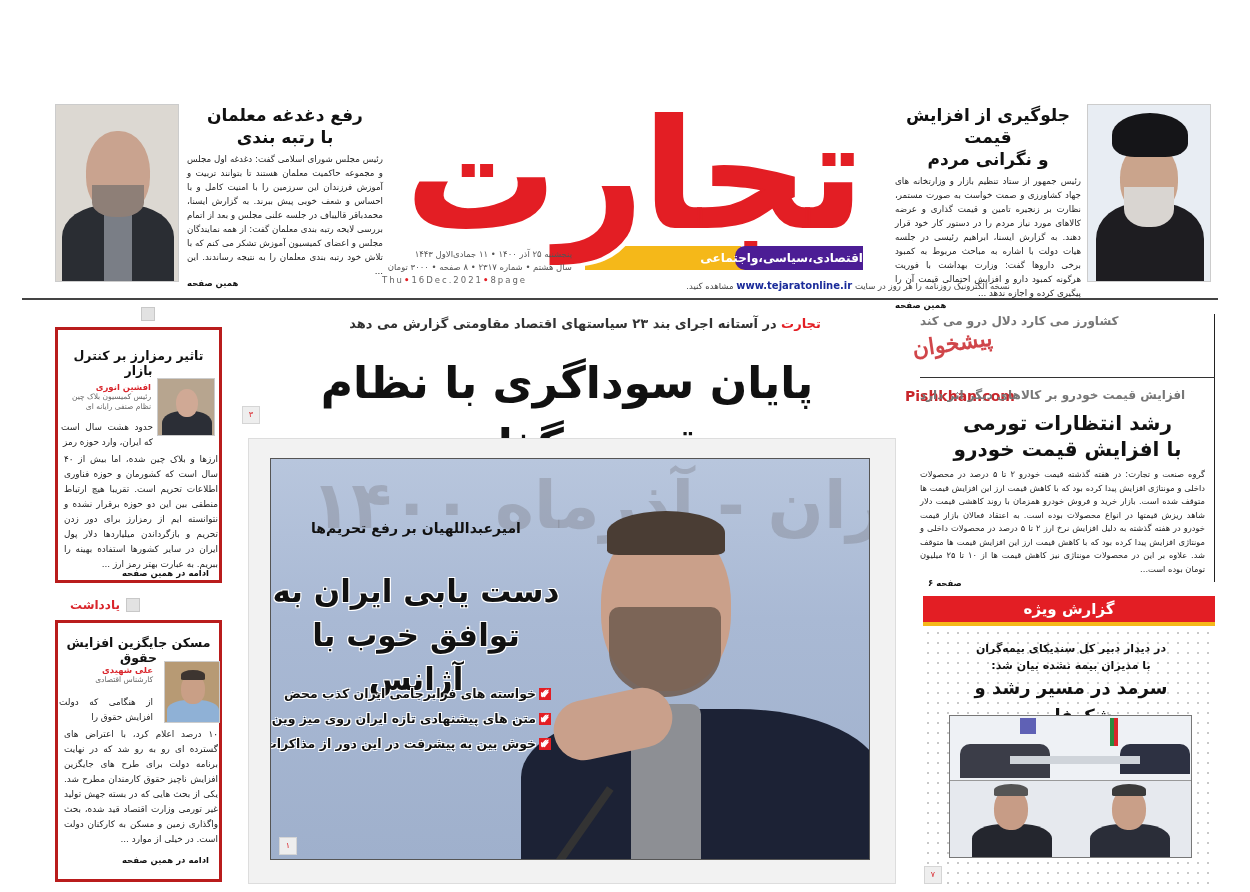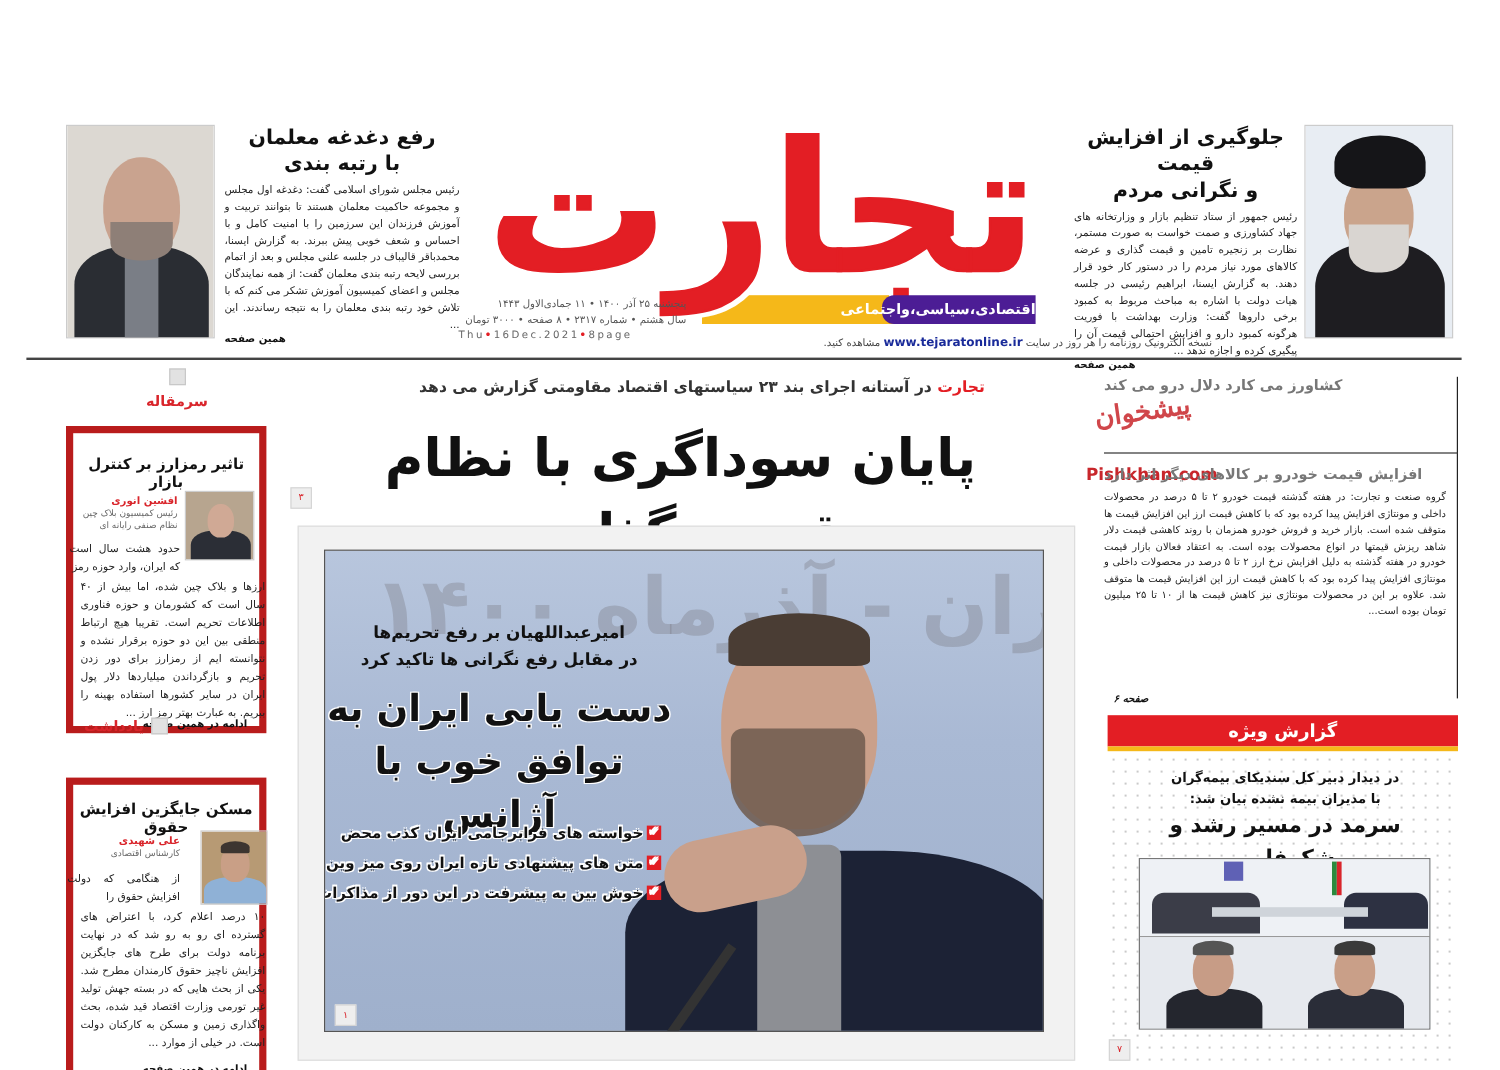--- a/index.html
+++ b/index.html
@@ -30,21 +30,21 @@
   .teaser { top: 104px; height: 178px; }
   .teaser-photo { position: absolute; top: 0; width: 124px; height: 178px; border: 1px solid #ccc; overflow: hidden; }
   .teaser h2 { font-size: 17px; font-weight: 900; line-height: 22px; text-align: center; }
   .teaser p { font-size: 8.7px; line-height: 14px; color: #222; text-align: justify; text-align-last: right; }
   .more { font-size: 8.5px; font-weight: bold; color: #111; }
 
   
   .hrule { left: 22px; top: 298px; width: 1196px; height: 2px; background: #444; }
 
   
-  .col-box { border: 6px solid #b91c1c; background: #fff; margin-top: 28px; }
+  .col-box { border: 3px solid #b91c1c; background: #fff; }
   .col-label { font-size: 12px; font-weight: bold; color: #d9252b; }
   .col-label-sq { width: 14px; height: 14px; background: #e2e2e2; border: 1px solid #c8c8c8; }
   .col-title { font-size: 12.5px; font-weight: 900; text-align: center; }
   .col-text { font-size: 8.9px; line-height: 15px; color: #222; text-align: justify; text-align-last: right; }
   .author-name { font-size: 8.5px; color: #d9252b; font-weight: bold; }
   .author-role { font-size: 7.5px; color: #666; line-height: 10px; }
   .auth-photo { border: 1px solid #ccc; overflow: hidden; }
 
   
   .surtitle { left: 300px; top: 316px; width: 570px; font-size: 13px; font-weight: bold; color: #333; text-align: center; }
@@ -199,21 +199,20 @@
   <div class="person-body" style="left:250px;top:250px;width:360px;height:170px;background:#1c2235;"></div>
   <div class="person-shirt" style="left:360px;top:245px;width:70px;height:160px;background:#8d8f94;border-radius:10px 10px 0 0;"></div>
   <div class="person-head" style="left:330px;top:62px;width:130px;height:170px;background:#caa08a;"></div>
   <div style="position:absolute;left:338px;top:148px;width:112px;height:90px;background:#6f5a4e;border-radius:10px 10px 50% 50%;opacity:0.85;"></div>
   <div class="person-hair" style="left:336px;top:52px;width:118px;height:44px;background:#4a3d34;"></div>
   <div style="position:absolute;left:282px;top:235px;width:120px;height:60px;background:#c9a08b;border-radius:30px;transform:rotate(-12deg);"></div>
   <div class="mic" style="left:250px;top:300px;width:8px;height:150px;transform:rotate(35deg);"></div>
 
   <div class="overlay-kicker rtl" style="text-align:center;">
     <div>امیرعبداللهیان بر رفع تحریم‌ها</div>
-    <div>در مقابل رفع نگرانی ها تاکید کرد</div>
   </div>
   <div class="overlay-head rtl" style="text-align:center;">
     <div>دست یابی ایران به</div>
     <div>توافق خوب با آژانس</div>
   </div>
   <div class="bullets">
     <div class="bullet">
         <span class="check">✔</span>
         <span>خواسته های فرابرجامی ایران کذب محض</span>
       </div>
@@ -234,22 +233,26 @@
 <div class="abs" style="left:920px;top:314px;width:290px;">
   <div class="r-kicker rtl">کشاورز می کارد دلال درو می کند</div>
 </div>
 <div class="abs r-divider" style="left:920px;top:377px;width:295px;"></div>
 
 <div class="abs watermark" style="left:905px;top:388px;">Pishkhan.com</div>
 <div class="abs watermark" style="left:912px;top:330px;font-size:22px;opacity:0.85;transform:rotate(-8deg);font-family:'DejaVu Serif',serif;">پیشخوان</div>
 
 <div class="abs" style="left:920px;top:388px;width:295px;">
   <div class="r-kicker rtl">افزایش قیمت خودرو بر کالاهای دیگر اثر دارد</div>
+  <div class="rtl" style="text-align:center;font-size:20px;font-weight:900;line-height:26px;margin-top:8px;">
+    <div>رشد انتظارات تورمی</div>
+    <div>با افزایش قیمت خودرو</div>
+  </div>
   <div class="r-text rtl" style="margin-top:6px;width:285px;">گروه صنعت و تجارت: در هفته گذشته قیمت خودرو ۲ تا ۵ درصد در محصولات داخلی و مونتاژی افزایش پیدا کرده بود که با کاهش قیمت ارز این افزایش قیمت ها متوقف شده است. بازار خرید و فروش خودرو همزمان با روند کاهشی قیمت دلار شاهد ریزش قیمتها در انواع محصولات بوده است. به اعتقاد فعالان بازار قیمت خودرو در هفته گذشته به دلیل افزایش نرخ ارز ۲ تا ۵ درصد در محصولات داخلی و مونتاژی افزایش پیدا کرده بود که با کاهش قیمت ارز این افزایش قیمت ها متوقف شد. علاوه بر این در محصولات مونتاژی نیز کاهش قیمت ها از ۱۰ تا ۲۵ میلیون تومان بوده است...</div>
-  <div class="more" style="position:absolute;left:8px;top:190px;font-style:italic;">صفحه ۶</div>
+  <div class="more" style="position:absolute;left:8px;top:190px;">صفحه ۶</div>
 </div>
 
 <div class="abs special-bar rtl">گزارش ویژه</div>
 <div class="abs special-bar-under"></div>
 <div class="abs dotted-area"></div>
 <div class="abs special-box">
   <div class="special-kick rtl" style="text-align:center;">در دیدار دبیر کل سندیکای بیمه‌گران</div>
   <div class="special-kick rtl" style="text-align:center;">با مدیران بیمه نشده بیان شد:</div>
   <div class="special-head rtl" style="text-align:center;">سرمد در مسیر رشد و شکوفایی</div>
 </div>

